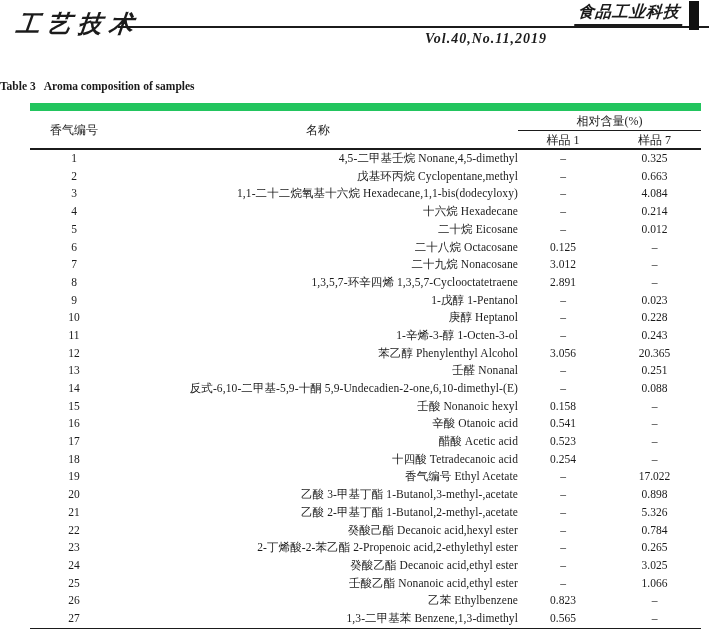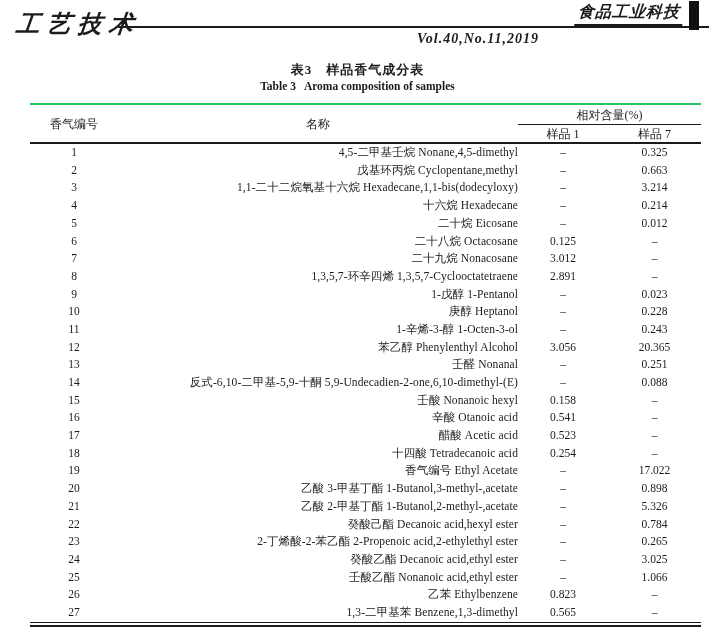--- a/index.html
+++ b/index.html
@@ -15,53 +15,52 @@
     font-family:"Liberation Serif","DejaVu Serif",serif;white-space:nowrap;
   }
   .main-rule{position:absolute;left:118px;right:6px;top:26px;border-top:2px solid #1b1b1b;}
   .journal-logo{
     position:absolute;right:32px;top:2px;font-size:16px;font-weight:bold;
     font-style:italic;letter-spacing:1px;border-bottom:2px solid #1b1b1b;
     padding:0 3px 1px 3px;transform:skewX(-4deg);white-space:nowrap;
   }
   .logo-bar{position:absolute;right:16px;top:1px;width:10px;height:29px;background:#101010;}
   .volume-line{
-    position:absolute;left:368px;top:31px;width:220px;text-align:center;
+    position:absolute;left:376px;top:31px;width:220px;text-align:center;
     font-style:italic;font-weight:bold;font-size:14px;letter-spacing:1px;white-space:pre;
   }
   
   .title-zh{position:absolute;left:0;top:61px;width:715px;text-align:center;
     font-size:13px;font-weight:bold;white-space:pre;letter-spacing:1px;}
-  .title-en{position:absolute;left:0;top:80px;width:715px;text-align:center;
+  .title-en{position:absolute;left:0;top:80px;width:715px;
     font-size:11.5px;font-weight:bold;white-space:pre;}
   
   .tbl-wrap{position:absolute;left:30px;top:103px;width:671px;}
   table{border-collapse:collapse;table-layout:fixed;width:671px;
     font-size:11.5px;line-height:1;}
   col.c-no{width:88px;} col.c-name{width:400px;} col.c-s1{width:90px;} col.c-s2{width:93px;}
-  thead{border-top:2px solid #22c55e;border-bottom:2px solid #1b1b1b;}
+  thead{border-top:8px solid #22c55e;border-bottom:2px solid #1b1b1b;}
   th{font-weight:normal;font-size:12px;text-align:center;padding:0;}
   th.group-th{height:19px;border-bottom:1px solid #1b1b1b;}
   th.sub-th{height:17px;margin-top:7px;}
   tbody td{height:17.7px;text-align:center;padding:0;vertical-align:middle;}
   td.name-cell{letter-spacing:0.1px;text-align:right;}
   .bottom-rule{width:671px;height:2px;border-top:1.5px solid #1b1b1b;border-bottom:2.5px solid #1b1b1b;}
 </style>
 </head>
 <body>
 
 <div class="page">
 
   <div class="section-label">工艺技术</div>
   <div class="main-rule"></div>
   <div class="journal-logo">食品工业科技</div>
   <div class="logo-bar"></div>
   <div class="volume-line">Vol.40,No.11,2019</div>
 
-  <div class="title-zh">表3　样品香气成分表</div>
   <div class="title-en">Table 3   Aroma composition of samples</div>
 
   <div class="tbl-wrap">
     <table>
       <colgroup>
         <col class="c-no">
           <col class="c-name">
           <col class="c-s1">
           <col class="c-s2">
       </colgroup>
@@ -88,21 +87,21 @@
     <td>2</td>
     <td class="name-cell">戊基环丙烷 Cyclopentane,methyl</td>
     <td>–</td>
     <td>0.663</td>
   </tr>
 
   <tr>
     <td>3</td>
     <td class="name-cell">1,1-二十二烷氧基十六烷 Hexadecane,1,1-bis(dodecyloxy)</td>
     <td>–</td>
-    <td>3.214</td>
+    <td>4.084</td>
   </tr>
 
   <tr>
     <td>4</td>
     <td class="name-cell">十六烷 Hexadecane</td>
     <td>–</td>
     <td>0.214</td>
   </tr>
 
   <tr>

